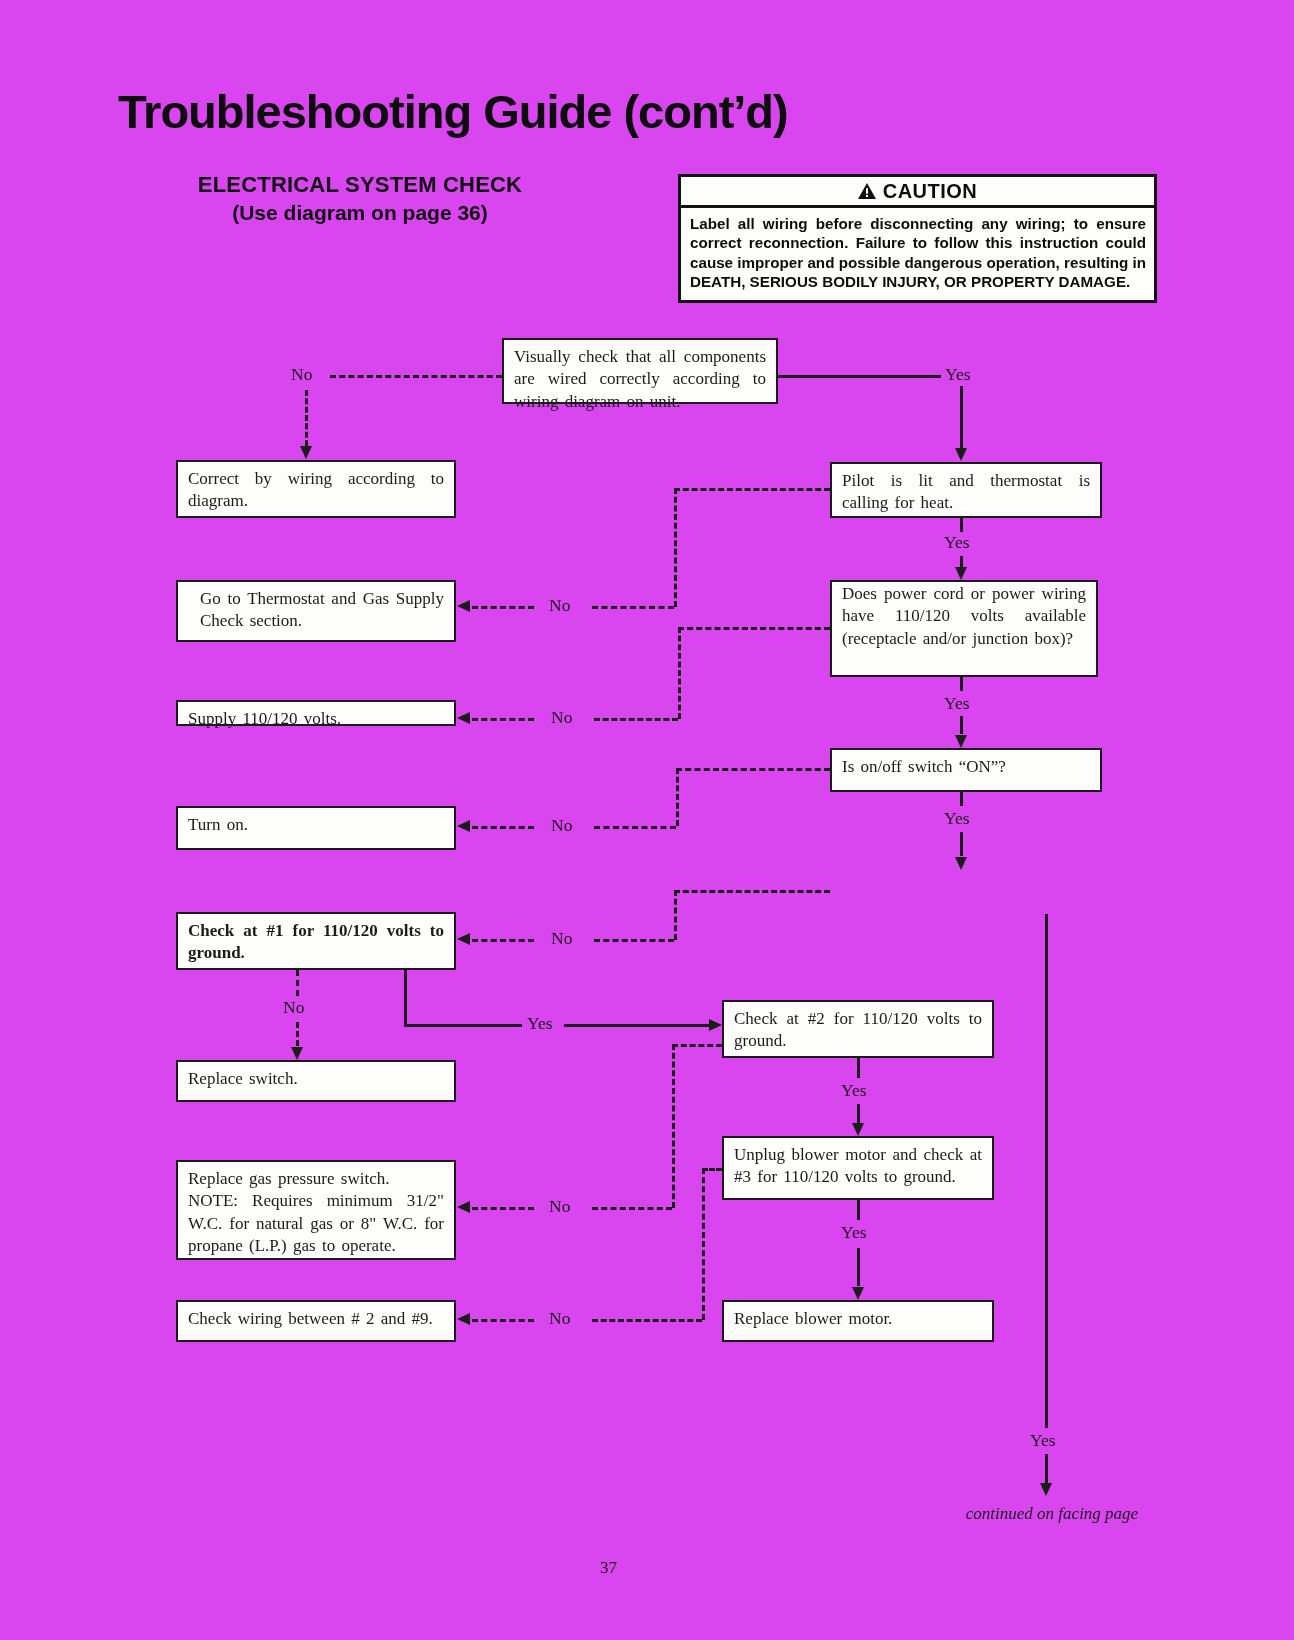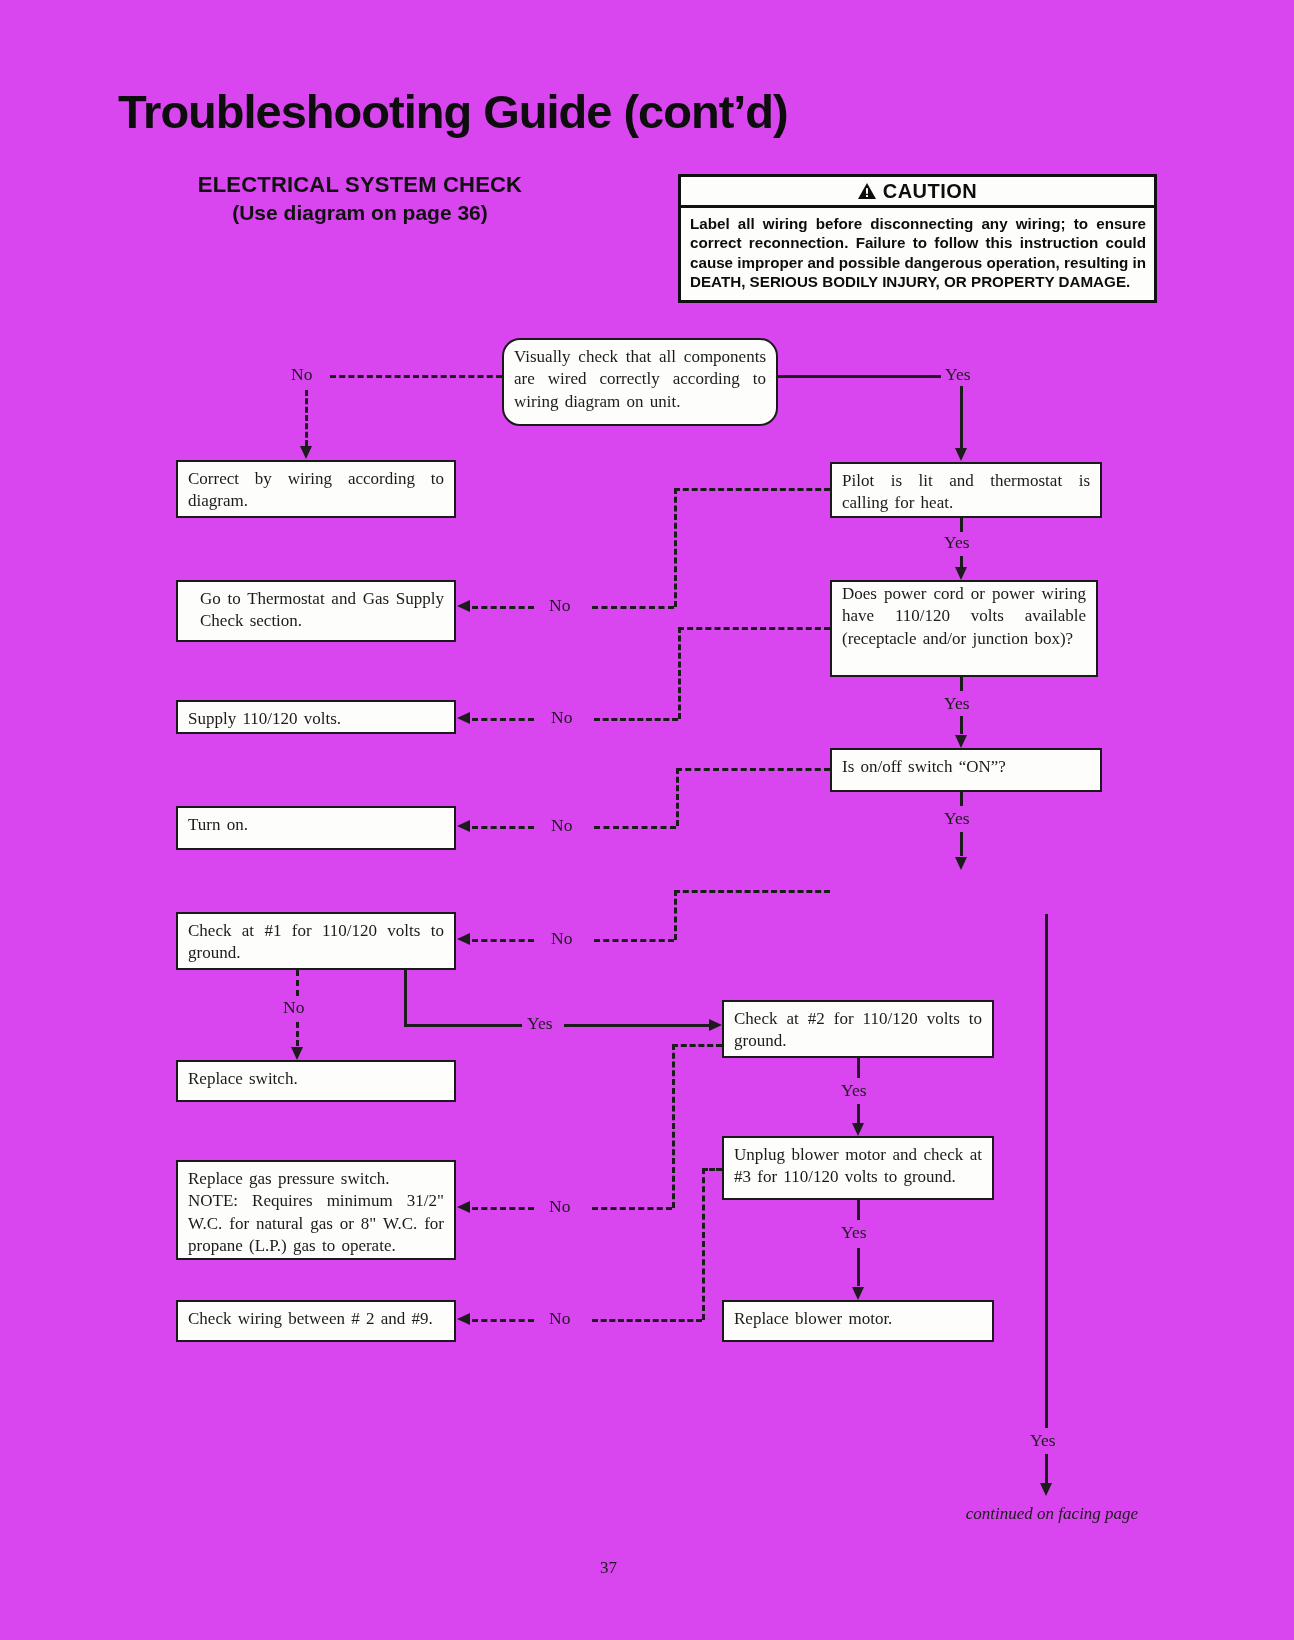--- a/index.html
+++ b/index.html
@@ -85,29 +85,29 @@
     <div class="caution-head">
       <svg width="18" height="16" viewBox="0 0 18 16">
         <path d="M9 0 L18 16 L0 16 Z" fill="#0d0d0d"></path>
         <rect x="8" y="5.2" width="2" height="5.6" fill="#fdfdfb"></rect>
         <rect x="8" y="12" width="2" height="2" fill="#fdfdfb"></rect>
       </svg><span>CAUTION</span>
     </div>
     <div class="caution-body">Label all wiring before disconnecting any wiring; to ensure correct reconnection. Failure to follow this instruction could cause improper and possible dangerous operation, resulting in DEATH, SERIOUS BODILY INJURY, OR PROPERTY DAMAGE.</div>
   </div>
 
-  <div class="node" style="left:502px;top:338px;width:276px;height:88px;border-radius:18px;">Visually check that all components are wired correctly according to wiring diagram on unit.</div>
+  <div class="node" style="left:502px;top:338px;width:276px;height:66px;">Visually check that all components are wired correctly according to wiring diagram on unit.</div>
   <div class="node" style="left:176px;top:460px;width:280px;height:58px;">Correct by wiring according to diagram.</div>
   <div class="node" style="left:830px;top:462px;width:272px;height:56px;">Pilot is lit and thermostat is calling for heat.</div>
   <div class="node" style="left:176px;top:580px;width:280px;height:62px;padding-left:22px;">Go to Thermostat and Gas Supply Check section.</div>
   <div class="node" style="left:830px;top:580px;width:268px;height:97px;padding-top:1px;">Does power cord or power wiring have 110/120 volts available (receptacle and/or junction box)?</div>
-  <div class="node" style="left:176px;top:700px;width:280px;height:34px;">Supply 110/120 volts.</div>
+  <div class="node" style="left:176px;top:700px;width:280px;height:26px;">Supply 110/120 volts.</div>
   <div class="node" style="left:830px;top:748px;width:272px;height:44px;">Is on/off switch “ON”?</div>
   <div class="node" style="left:176px;top:806px;width:280px;height:44px;">Turn on.</div>
-  <div class="node" style="left:176px;top:912px;width:280px;height:58px;">Check at #1 for 110/120 volts to ground.</div>
+  <div class="node" style="left:176px;top:912px;width:280px;height:58px;font-weight:bold;">Check at #1 for 110/120 volts to ground.</div>
   <div class="node" style="left:176px;top:1060px;width:280px;height:42px;">Replace switch.</div>
   <div class="node" style="left:722px;top:1000px;width:272px;height:58px;">Check at #2 for 110/120 volts to ground.</div>
   <div class="node" style="left:176px;top:1160px;width:280px;height:100px;">Replace gas pressure switch.
 NOTE: Requires minimum 31/2" W.C. for natural gas or 8" W.C. for propane (L.P.) gas to operate.</div>
   <div class="node" style="left:722px;top:1136px;width:272px;height:64px;">Unplug blower motor and check at #3 for 110/120 volts to ground.</div>
   <div class="node" style="left:176px;top:1300px;width:280px;height:42px;">Check wiring between # 2 and #9.</div>
   <div class="node" style="left:722px;top:1300px;width:272px;height:42px;">Replace blower motor.</div>
 
   <div>
     <span class="lbl" style="left:291px;top:365px;">No</span>

